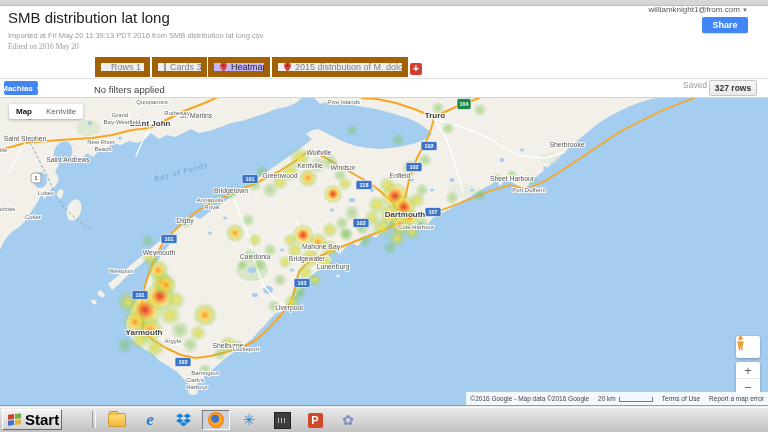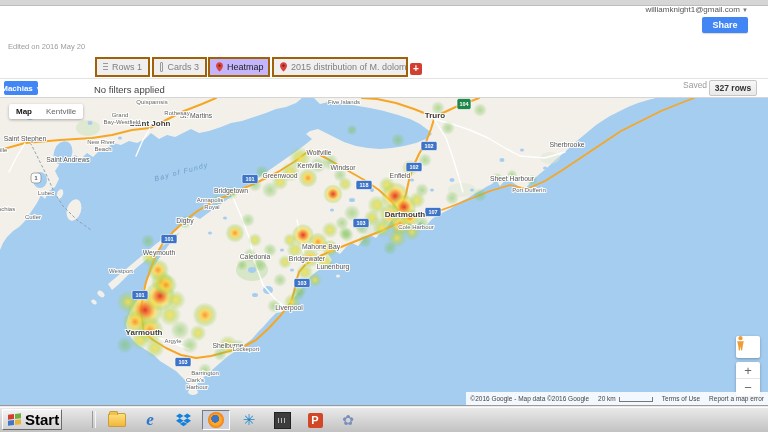--- a/index.html
+++ b/index.html
@@ -4,30 +4,30 @@
 <style>
   html,body{margin:0;padding:0;background:#888;}
   #stage{position:relative;width:768px;height:432px;overflow:hidden;background:#fff;
          font-family:"Liberation Sans",sans-serif;-webkit-font-smoothing:antialiased;}
   .abs{position:absolute;}
   
   #topstrip{left:0;top:0;width:768px;height:5px;background:#d6d6d6;border-bottom:1px solid #bdbdbd;}
   
   #doc-title{left:8px;top:9px;font-size:15px;color:#222;}
   #imported-line{left:8px;top:31px;font-size:7.5px;color:#9b9b9b;}
-  #edited-line{left:8px;top:42px;font-size:7.5px;color:#9b9b9b;}
+  #edited-line{left:8px;top:42px;font-size:7.5px;color:#9b9b9b;font-family:Liberation Serif, serif;}
   #account{right:20px;top:5px;font-size:8px;color:#555;}
   #account .caret{font-size:6px;color:#777;}
   #share-btn{left:702px;top:17px;width:46px;height:16px;background:#4285f4;border-radius:2px;
              color:#fff;font-size:9px;font-weight:bold;display:flex;align-items:center;justify-content:center;
              box-shadow:0 1px 1px rgba(0,0,0,.15);cursor:pointer;}
   
   #menubar{left:8px;top:59px;display:flex;gap:11px;font-size:10.5px;color:#333;}
   #menubar span{cursor:pointer;}
-  .tab{position:absolute;top:57px;height:20px;background:#efefef;border:2px solid #a16207;
+  .tab{position:absolute;top:57px;height:20px;background:#efefef;border:6px solid #a16207;
        display:flex;align-items:center;gap:4px;padding:0 6px;box-sizing:border-box;
        font-size:9px;color:#808080;white-space:nowrap;overflow:hidden;cursor:pointer;}
   .tab.active{background:#c4b5fd;color:#222;font-weight:normal;}
   .tab .caret{font-size:6px;color:#444;}
   .rows-ico{width:9px;height:8px;display:inline-block;
     background:linear-gradient(#9a9a9a 0 1.5px,transparent 1.5px 3px,#9a9a9a 3px 4.5px,transparent 4.5px 6px,#9a9a9a 6px 7.5px,transparent 7.5px);}
   .cards-ico{width:9px;height:8px;display:inline-block;border:1px solid #9a9a9a;border-radius:1px;
     background:linear-gradient(90deg,#9a9a9a 0 1px,transparent 1px);background-position:4px 0;background-repeat:no-repeat;}
   .pin{width:7px;height:10px;flex:0 0 auto;}
   #tab-add{left:410px;top:63px;width:12px;height:12px;background:#d23f31;border-radius:2px;color:#fff;
@@ -97,23 +97,25 @@
   .i-image-app{color:#7a8fbb;font-size:14px;}
   #tray{position:absolute;right:0;top:0;height:27px;}
 </style>
 </head>
 <body>
 
 <div id="stage">
 
   <div class="abs" id="topstrip"></div>
 
+  <div class="abs" id="doc-title">SMB distribution lat long</div>
+  <div class="abs" id="imported-line">Imported at Fri May 20 11:39:13 PDT 2016 from SMB distribution lat long.csv.</div>
   <div class="abs" id="edited-line">Edited on 2016 May 20</div>
   <div class="abs" id="account">
-    <span>williamknight1@gmail.com</span>
+    <span>williamknight1@from.com</span>
     <span class="caret">▼</span>
   </div>
   <div class="abs" id="share-btn">Share</div>
 
 
   <div class="tab" style="left:95px;width:55px;">
     <span class="rows-ico"></span>
     <span>Rows 1</span>
   </div>
   <div class="tab" style="left:152px;width:55px;">

